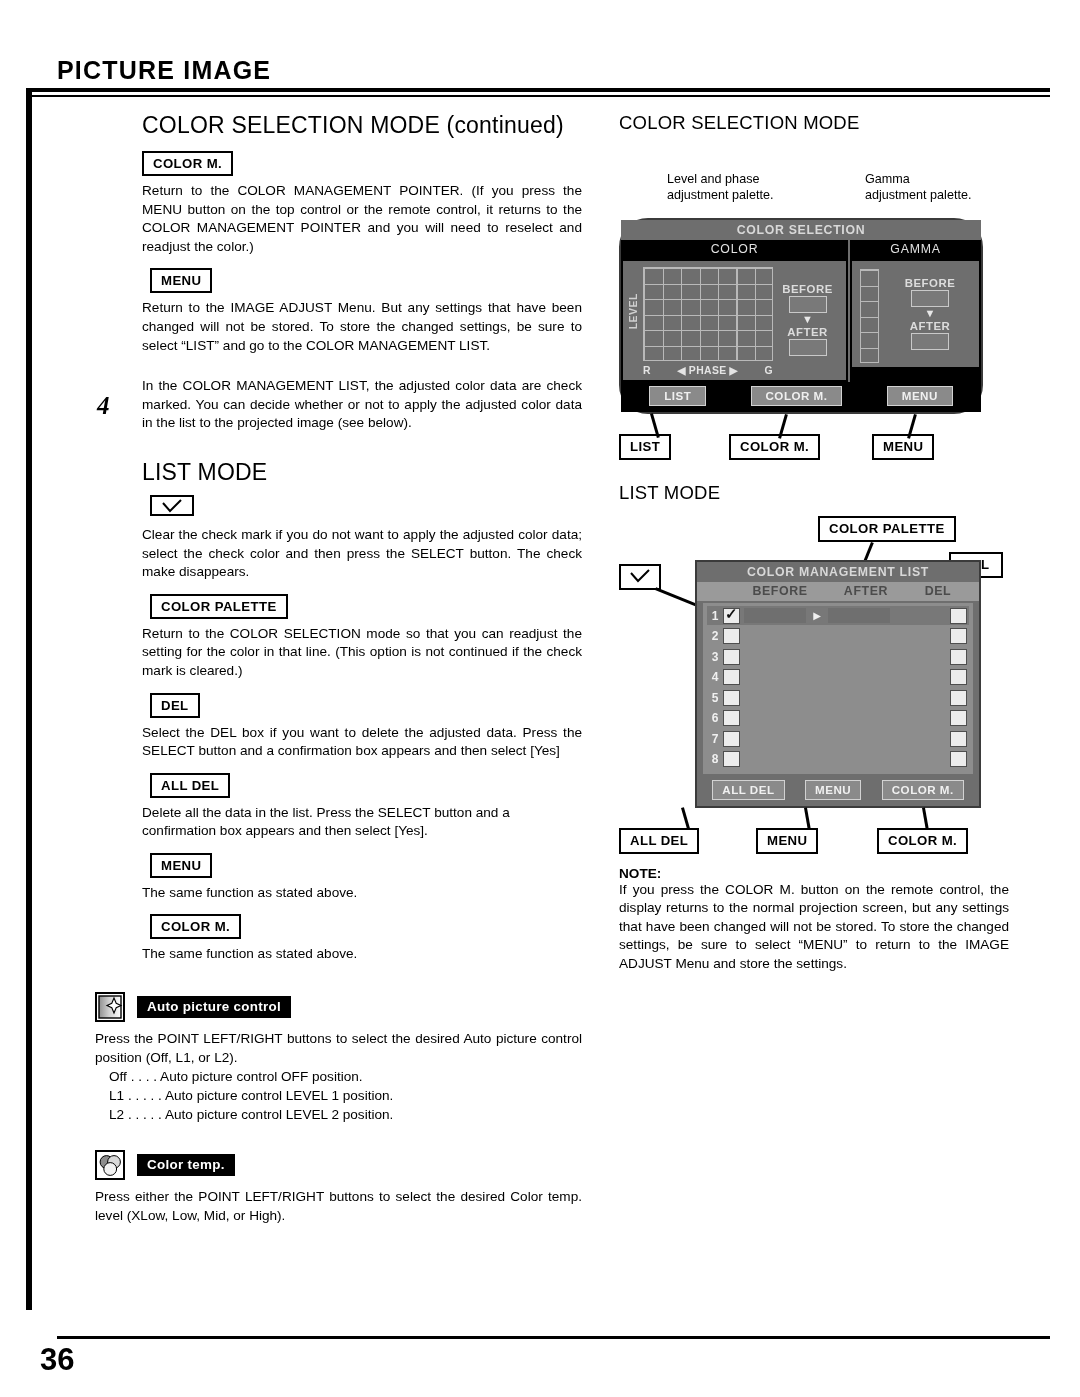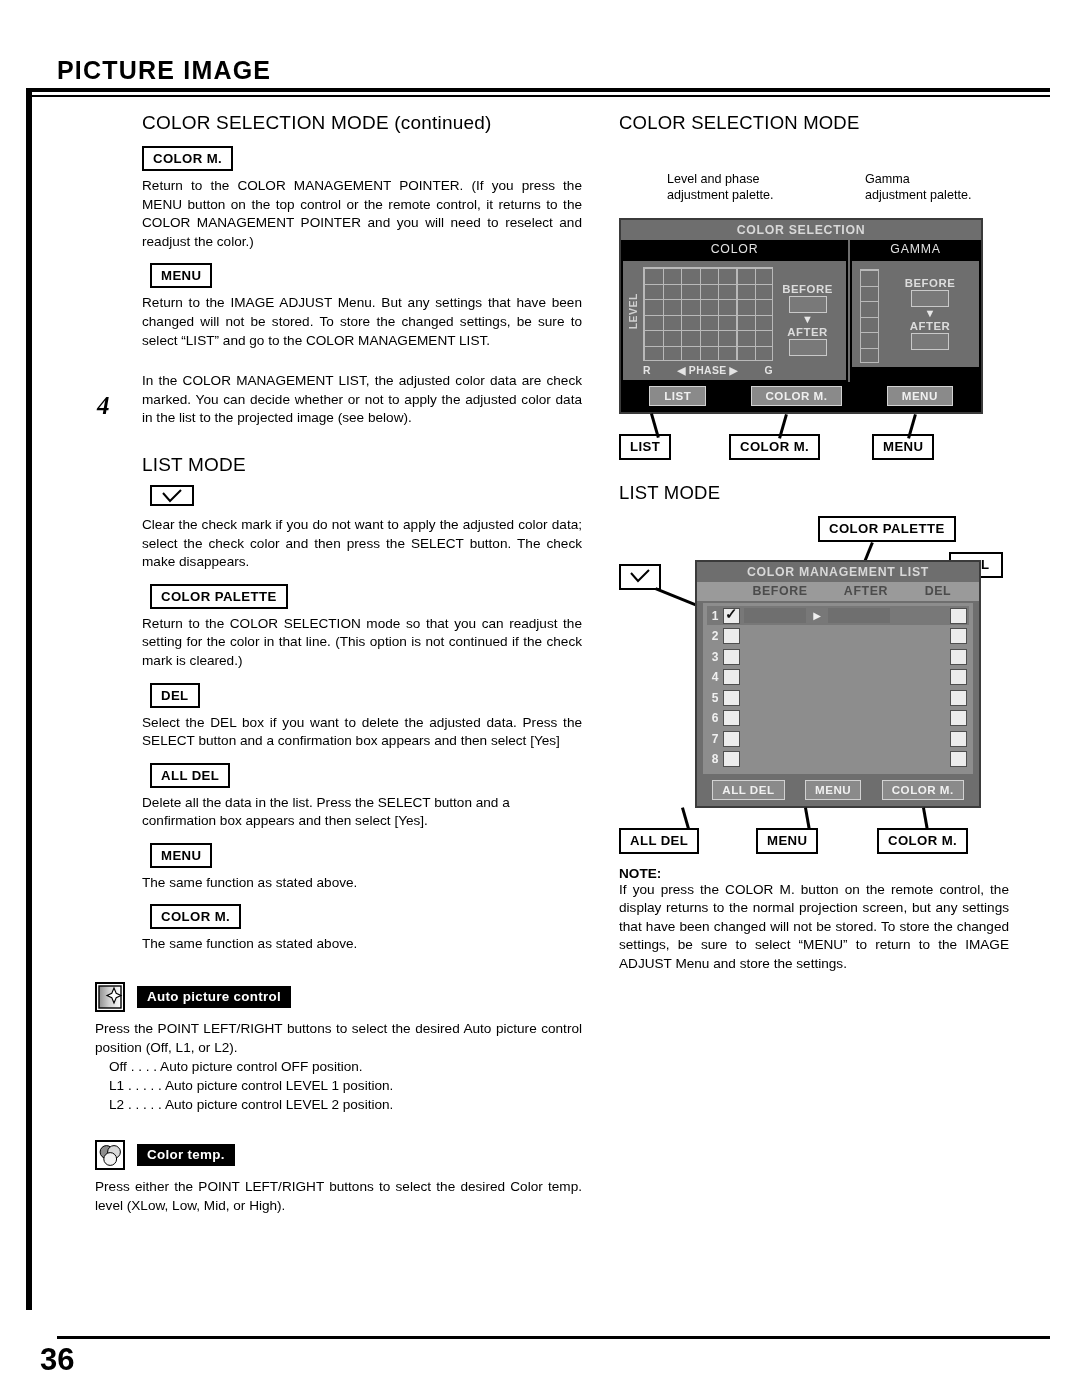--- a/index.html
+++ b/index.html
@@ -41,21 +41,21 @@
     position: absolute; left: 40px; top: 1342px;
     font-size: 31px; font-weight: bold;
   }
 
   
   .col-left  { position: absolute; left: 142px; top: 112px; width: 440px; }
   .col-right { position: absolute; left: 619px; top: 112px; width: 390px; }
 
   
   h2.sec {
-    font-size: 19px; font-weight: normal; letter-spacing: .2px;
+    font-size: 23px; font-weight: normal; letter-spacing: .2px;
     margin: 0 0 9px 0;
   }
   p.body {
     font-size: 13.6px; line-height: 18.6px;
     text-align: justify; margin: 0;
   }
   p.body.ragged { text-align: left; }
 
   
   .keybox {
@@ -318,21 +318,21 @@
       <div class="callout-note" style="position:absolute; left:4px; top:0;">
         <div>Level and phase</div>
         <div>adjustment palette.</div>
       </div>
       <div class="callout-note" style="position:absolute; left:202px; top:0;">
         <div>Gamma</div>
         <div>adjustment palette.</div>
       </div>
     </div>
 
-    <div class="osd" style="width:364px;">
+    <div class="osd" style="width:364px;border-radius:29px;">
       <div class="osd-title">COLOR SELECTION</div>
       <div class="osd-body">
 
         <div class="panel-color">
           <div class="panel-head">COLOR</div>
           <div class="panel-inner">
             <div class="grid-wrap">
               <span class="level-lbl">LEVEL</span>
               <div class="grid"></div>
               <div class="phase-row">

